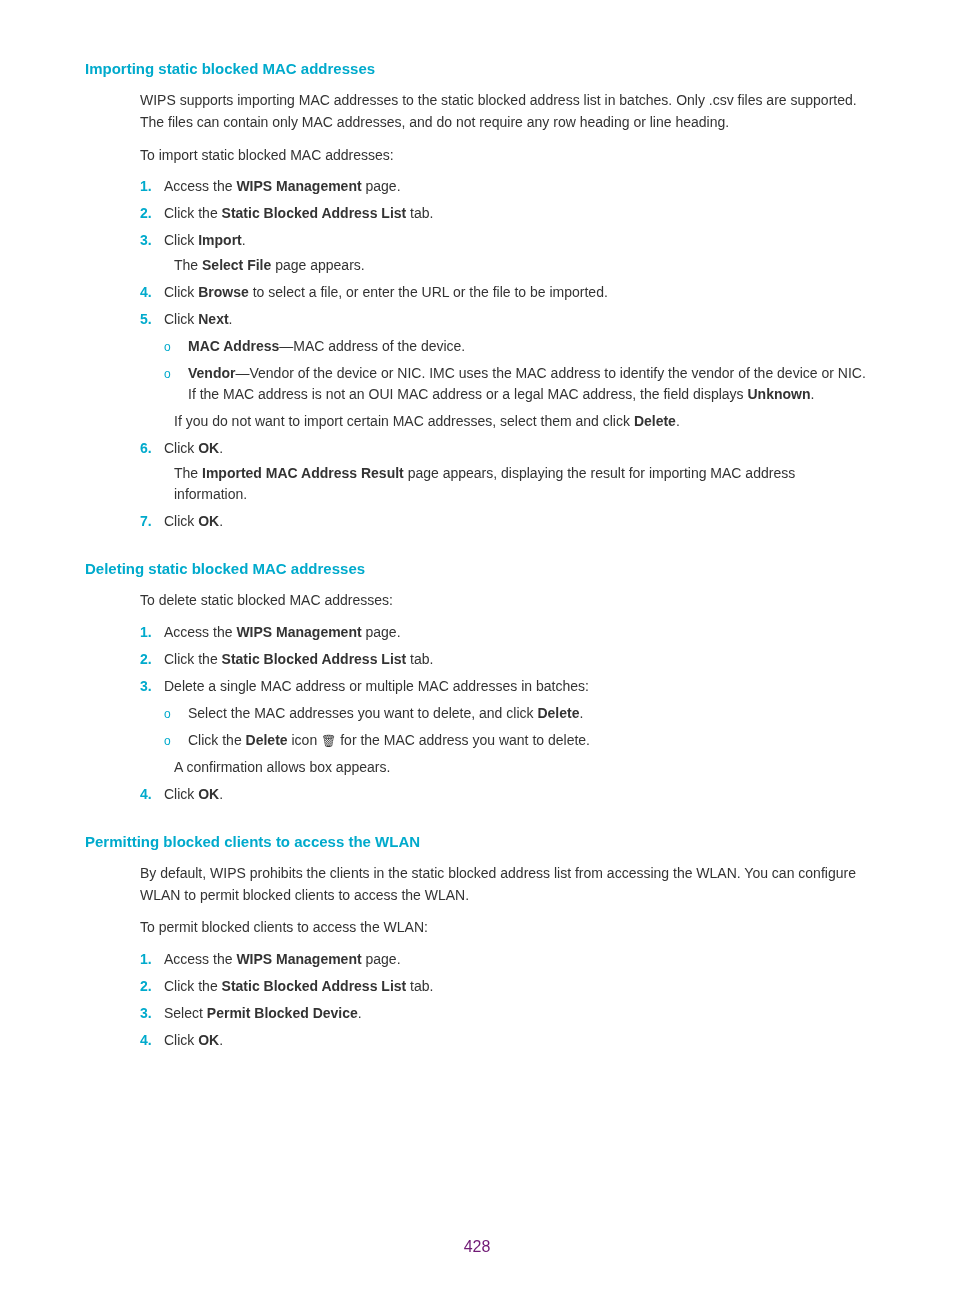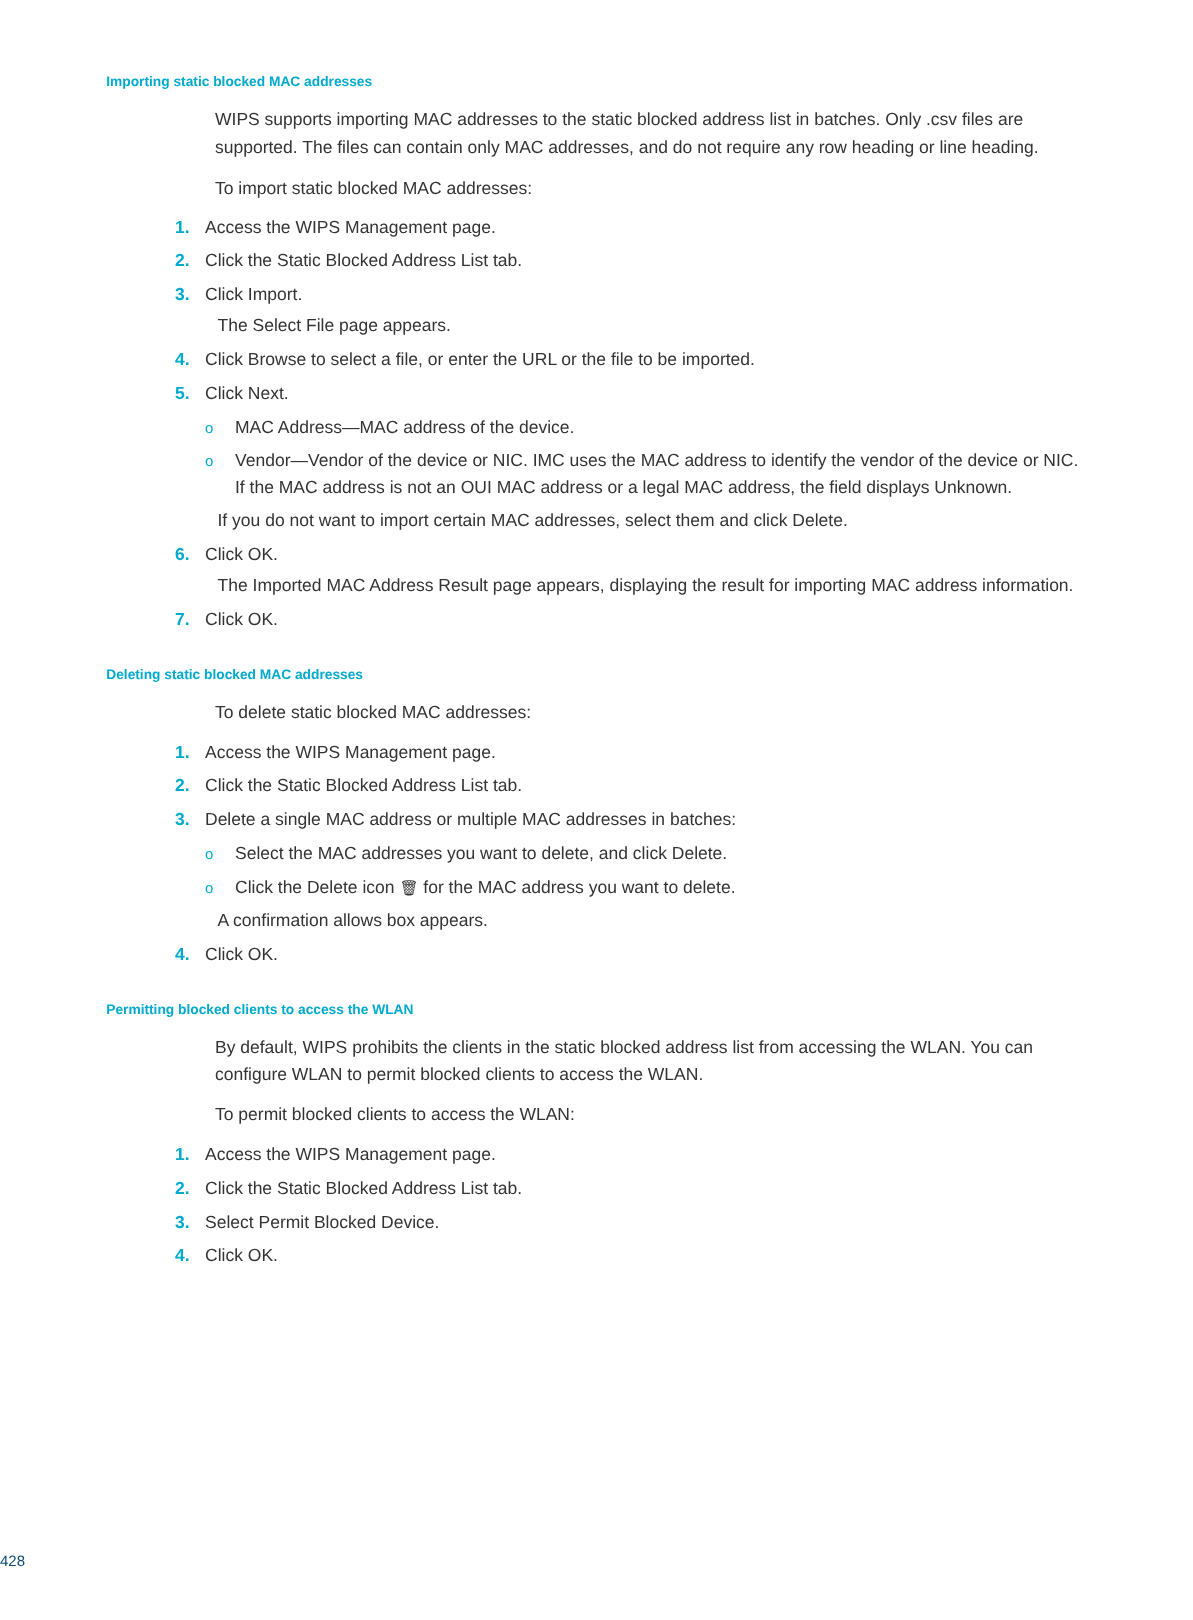--- a/index.html
+++ b/index.html
@@ -24,27 +24,27 @@
       padding: 60px 85px 60px 85px;
       position: relative;
     }
 
     .section {
       margin-bottom: 28px;
     }
 
     .section-heading {
       color: #00aacc;
-      font-size: 11px;
+      font-size: 15px;
       font-weight: bold;
       margin-bottom: 12px;
     }
 
     .intro-text {
-      margin-left: 87px;
+      margin-left: 55px;
       margin-bottom: 10px;
       line-height: 1.6;
       font-size: 14px;
     }
 
     .numbered-list {
       list-style: none;
       margin-left: 55px;
       margin-bottom: 10px;
     }
@@ -91,26 +91,27 @@
       font-size: 12px;
       padding-top: 2px;
     }
 
     .bullet-content {
       flex: 1;
       line-height: 1.5;
     }
 
     b {
-      font-weight: normal;
+      font-weight: bold;
     }
 
     .page-number {
-      font-size: 12px;
-      color: #0c4a6e;
+      text-align: center;
+      font-size: 16px;
+      color: #701a75;
       position: absolute;
       bottom: 40px;
       left: 0;
       right: 0;
     }
 
     .trash-icon {
       display: inline-block;
       font-size: 12px;
     }

